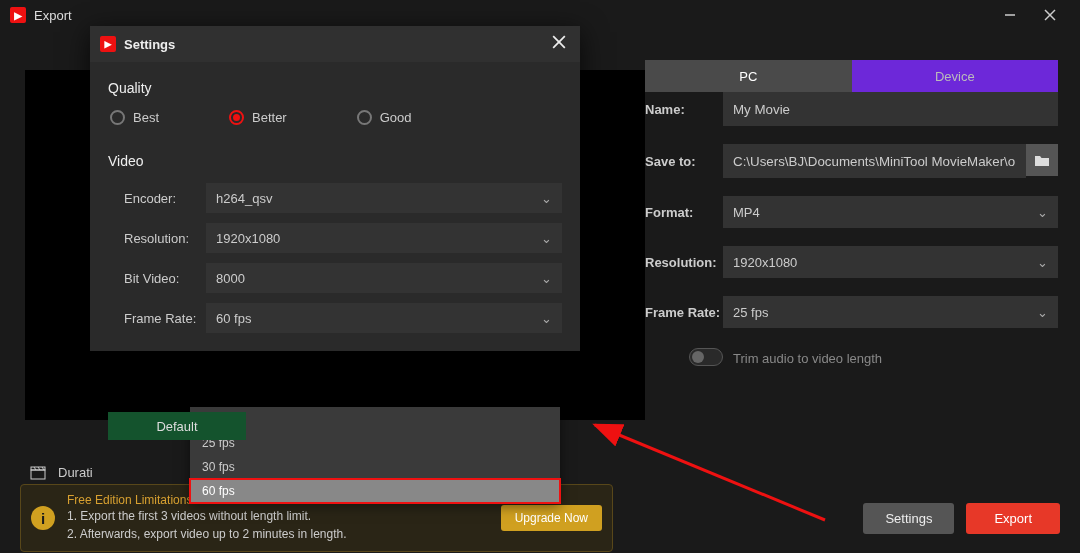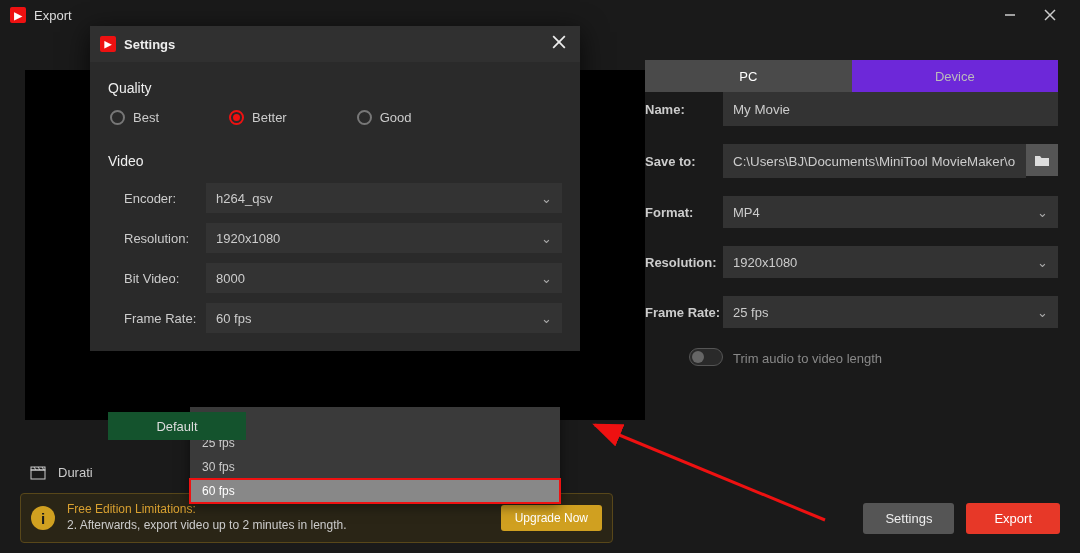--- a/index.html
+++ b/index.html
@@ -175,20 +175,21 @@
       <div class="toggle-label">Trim audio to video length</div>
     </div>
   </div>
 </div>
 
 <div class="footer">
   <div class="limit-box">
     <div class="info-icon">i</div>
     <div class="limit-texts">
       <div class="hdr">Free Edition Limitations:</div>
+      <div class="line">1. Export the first 3 videos without length limit.</div>
       <div class="line">2. Afterwards, export video up to 2 minutes in length.</div>
     </div>
     <div class="upgrade-btn">Upgrade Now</div>
   </div>
   <div class="footer-spacer"></div>
   <div class="settings-btn">Settings</div>
   <div class="export-btn">Export</div>
 </div>
 
 <div class="modal">

